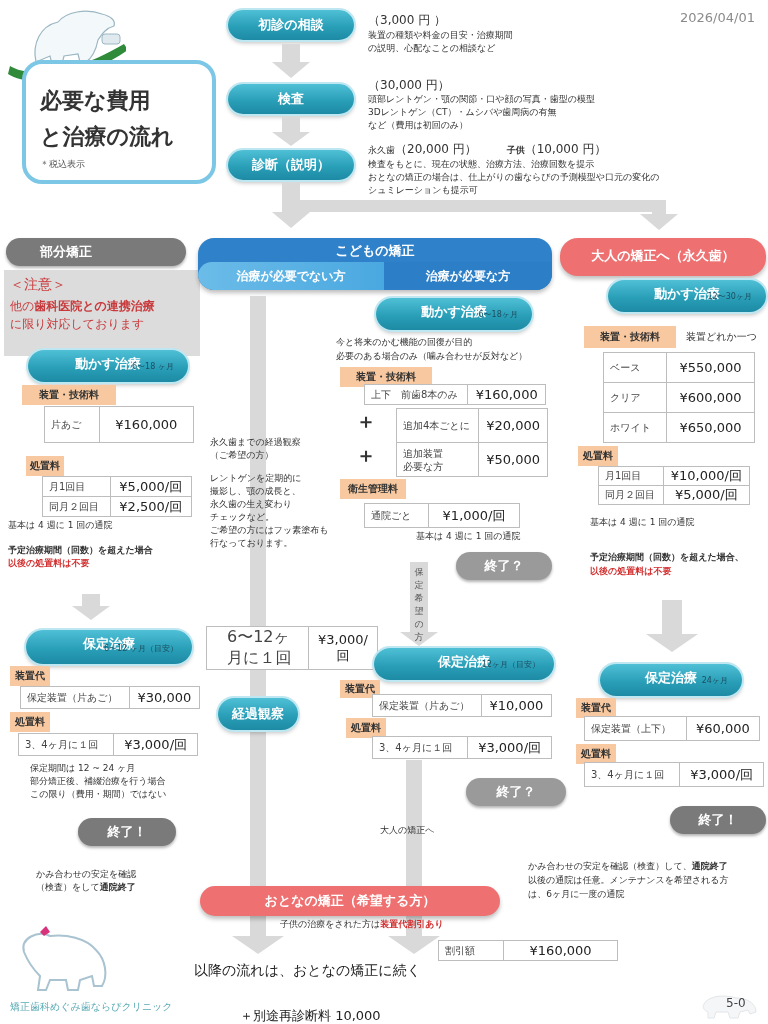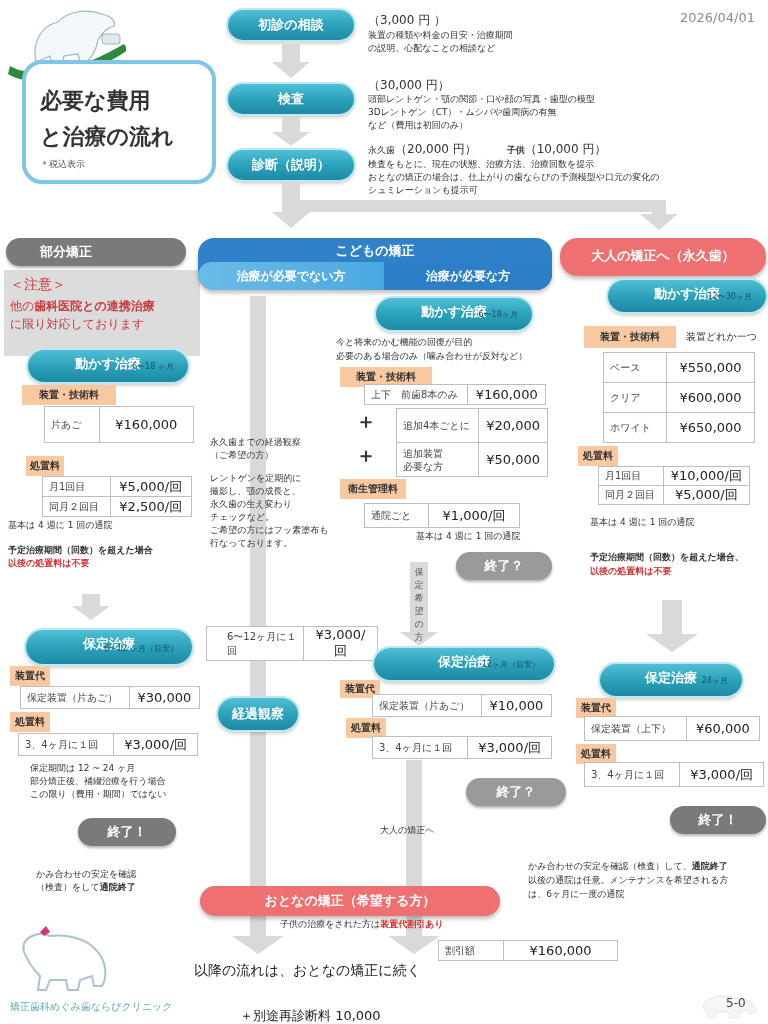--- a/index.html
+++ b/index.html
@@ -197,21 +197,21 @@
 <div class="txt" style="left:210px;top:472px;">レントゲンを定期的に</div>
 <div class="txt" style="left:210px;top:485px;">撮影し、顎の成長と、</div>
 <div class="txt" style="left:210px;top:498px;">永久歯の生え変わり</div>
 <div class="txt" style="left:210px;top:511px;">チェックなど。</div>
 <div class="txt" style="left:210px;top:524px;">ご希望の方にはフッ素塗布も</div>
 <div class="txt" style="left:210px;top:537px;">行なっております。</div>
 
 <table class="price" style="left:206px;top:626px;width:172px;">
   <tbody>
       <tr style="height:22px;">
-    <td style="font-size:10px;padding-left:20px;">6〜12ヶ月に１回</td>
+    <td style="font-size:16px;padding-left:20px;">6〜12ヶ月に１回</td>
     <td class="v">¥3,000/回</td>
   </tr>
 </tbody>
   </table>
 <div class="pill-teal" style="left:218px;top:698px;width:80px;height:32px;line-height:32px;">
   <span>経過観察</span>
 </div>
 
 <div class="pill-teal" style="left:376px;top:298px;width:156px;height:32px;line-height:28px;">
   <span>動かす治療</span>

